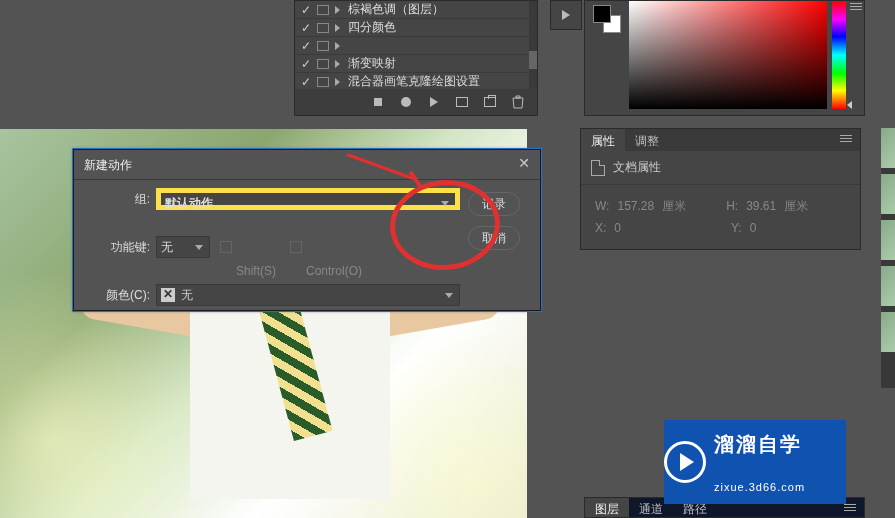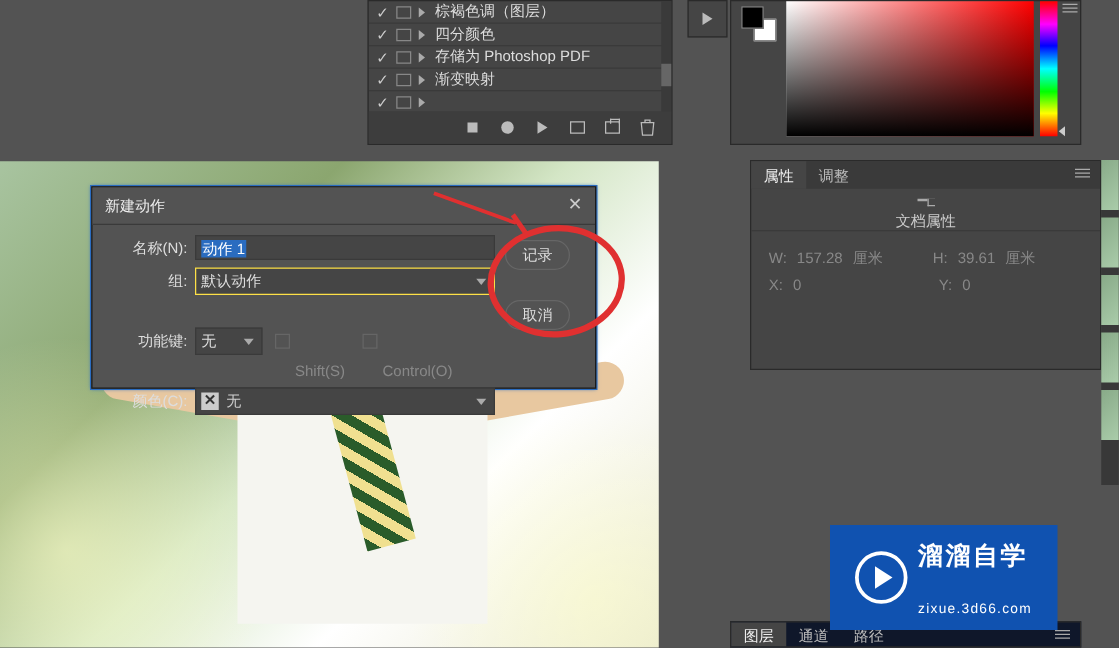--- a/index.html
+++ b/index.html
@@ -39,60 +39,60 @@
   
   .color-panel { position: absolute; left: 584px; top: 0; width: 281px; height: 116px; background: #454545; border: 1px solid #2a2a2a; }
   .swatch-fg { position: absolute; left: 8px; top: 4px; width: 18px; height: 18px; background: #000; border: 1px solid #888; z-index:2; }
   .swatch-bg { position: absolute; left: 18px; top: 14px; width: 18px; height: 18px; background: #fff; border: 1px solid #888; }
   .gradient-box { position: absolute; left: 44px; top: 0; width: 198px; height: 108px; background: linear-gradient(to bottom, rgba(0,0,0,0) 0%, #000 100%), linear-gradient(to right, #fff 0%, #ff0000 100%); }
   .hue-bar { position: absolute; right: 18px; top: 0; width: 14px; height: 108px; background: linear-gradient(to bottom, #ff0000 0%, #ff00ff 17%, #0000ff 33%, #00ffff 50%, #00ff00 67%, #ffff00 83%, #ff0000 100%); }
   .hue-arrow { position:absolute; right:12px; bottom:6px; width:0; height:0; border-top:4px solid transparent; border-bottom:4px solid transparent; border-right:5px solid #ccc; }
   .panel-menu { position: absolute; right: 2px; top: 2px; width: 12px; height: 12px; }
 
   
-  .props-panel { position: absolute; left: 600px; top: 128px; width: 281px; height: 168px; background: #454545; border: 1px solid #2a2a2a; }
+  .props-panel { position: absolute; left: 580px; top: 128px; width: 281px; height: 122px; background: #454545; border: 1px solid #2a2a2a; }
   .tabs { display: flex; height: 22px; background: #3a3a3a; }
   .tab { padding: 4px 10px; color: #bbb; }
   .tab.active { background: #454545; color: #eee; }
-  .doc-header { display: flex; align-items: center; gap: 8px; padding: 8px 10px; border-bottom: 1px solid #3a3a3a; height:34px;flex-direction:column; }
+  .doc-header { display: flex; align-items: center; gap: 8px; padding: 8px 10px; border-bottom: 1px solid #3a3a3a; height:34px; }
   .doc-icon { width: 14px; height: 16px; border: 1px solid #aaa; position: relative; }
   .doc-icon::after { content:""; position:absolute; top:-1px; right:-1px; width:5px; height:5px; background:#454545; border-left:1px solid #aaa; border-bottom:1px solid #aaa; }
   .props-body { padding: 10px 14px; color: #888; line-height: 22px; }
   .props-row { display: flex; gap: 40px; }
   .prop { display: flex; gap: 8px; }
   .prop-label { color: #888; }
   .prop-val { color: #888; }
 
   
-  .dialog { position: absolute; left: 73px; top: 149px; width: 404px; height: 162px; background: #535353; border: 1px solid #1a1a1a; box-shadow: 0 0 0 1px #2a6cc0, 0 0 3px #2a6cc0; z-index: 50; }
+  .dialog { position: absolute; left: 73px; top: 149px; width: 468px; height: 162px; background: #535353; border: 1px solid #1a1a1a; box-shadow: 0 0 0 1px #2a6cc0, 0 0 3px #2a6cc0; z-index: 50; }
   .dialog-title { height: 30px; background: #535353; color: #eee; padding: 7px 10px; border-bottom: 1px solid #3a3a3a; position: relative; }
   .close-x { position: absolute; right: 8px; top: 6px; width: 16px; height: 16px; text-align: center; line-height: 14px; color: #ccc; font-size: 14px; cursor: pointer; }
   .dialog-body { padding: 8px 12px; display: flex; }
   .dialog-left { flex: 1; }
-  .dialog-right { width: 68px; padding-top: 4px; display: flex; flex-direction: column; gap: 24px; align-items: center; }
+  .dialog-right { width: 68px; padding-top: 4px; display: flex; flex-direction: column; gap: 10px; align-items: center; }
   .form-row { display: flex; align-items: center; margin-bottom: 6px; }
   .form-label { width: 70px; text-align: right; color: #ddd; padding-right: 6px; }
   .text-input { flex: 1; height: 20px; background: #454545; border: 1px solid #3a3a3a; color: #ddd; padding: 2px 4px; }
-  .select { flex: 1; height: 22px; background: #454545; border: 1px solid #fde047; color: #ddd; padding: 2px 4px; position: relative; }
+  .select { flex: 1; height: 22px; background: #454545; border: 5px solid #fde047; color: #ddd; padding: 2px 4px; position: relative; font-weight: bold; }
   .select-small { width: 54px; height: 22px; background: #454545; border: 1px solid #3a3a3a; color: #ddd; padding: 2px 4px; position: relative; margin-right: 10px; }
   .select::after, .select-small::after { content:""; position:absolute; right:6px; top:8px; width:0; height:0; border-left:4px solid transparent; border-right:4px solid transparent; border-top:5px solid #aaa; }
   .checkbox { width: 12px; height: 12px; border: 1px solid #666; margin-right: 4px; display:inline-block; }
   .cb-label { color: #888; margin-right: 14px; margin-top: 48px; }
   .color-select { display:flex; align-items:center; flex:1; height:22px; background:#454545; border:1px solid #3a3a3a; padding:2px 4px; position:relative; }
   .color-select::after { content:""; position:absolute; right:6px; top:8px; width:0; height:0; border-left:4px solid transparent; border-right:4px solid transparent; border-top:5px solid #aaa; }
   .x-box { width:14px; height:14px; background:#ccc; color:#333; text-align:center; line-height:12px; margin-right:6px; font-weight:bold; }
   .btn { width: 52px; height: 24px; border: 1px solid #666; border-radius: 12px; background: #535353; color: #ddd; text-align: center; line-height: 22px; cursor: pointer; }
 
   
   .annotation { position: absolute; left: 390px; top: 180px; width: 110px; height: 90px; border: 5px solid #e03030; border-radius: 55px / 45px; z-index: 60; pointer-events: none; transform: rotate(-5deg); }
   .anno-line { position: absolute; left: 345px; top: 165px; width: 70px; height: 3px; background: #e03030; transform: rotate(20deg); z-index: 60; pointer-events:none; }
   .anno-line2 { position: absolute; left: 406px; top: 178px; width: 20px; height: 4px; background: #e03030; transform: rotate(55deg); z-index:60; pointer-events:none; }
 
   
-  .watermark { position: absolute; left: 664px; top: 420px; width: 182px; height: 84px; background: #1052b0; display: flex; align-items: center; justify-content: center; gap: 8px; z-index: 40; }
+  .watermark { position: absolute; left: 664px; top: 420px; width: 182px; height: 84px; background: #1052b0; display: flex; align-items: center; gap: 8px; z-index: 40; }
   .wm-icon { width: 42px; height: 42px; border: 3px solid #fff; border-radius: 50%; display: flex; align-items: center; justify-content: center; }
   .wm-tri { width: 0; height: 0; border-top: 9px solid transparent; border-bottom: 9px solid transparent; border-left: 14px solid #fff; margin-left: 4px; }
   .wm-text { color: #fff; }
   .wm-text .t1 { font-size: 20px; font-weight: bold; letter-spacing: 2px; }
   .wm-text .t2 { font-size: 11px; letter-spacing: 1px; margin-top: 23px; }
 
   
   .bottom-tabs { position: absolute; left: 584px; top: 497px; width: 281px; height: 21px; background: #0f172a; display: flex; border:1px solid #2a2a2a; }
   .bottom-tabs .tab { padding: 3px 10px; }
 
@@ -127,32 +127,32 @@
     <div class="action-row">
       <span class="check">✓</span>
       <span class="square-icon"></span>
       <span class="arrow-right"></span>
       <span class="action-label">四分颜色</span>
     </div>
     <div class="action-row">
       <span class="check">✓</span>
       <span class="square-icon"></span>
       <span class="arrow-right"></span>
-      <span class="action-label">存储为 Photoshop PDF</span>
     </div>
     <div class="action-row">
       <span class="check">✓</span>
       <span class="square-icon"></span>
       <span class="arrow-right"></span>
       <span class="action-label">渐变映射</span>
     </div>
     <div class="action-row">
       <span class="check">✓</span>
       <span class="square-icon"></span>
       <span class="arrow-right"></span>
+      <span class="action-label">混合器画笔克隆绘图设置</span>
     </div>
   </div>
   <div class="actions-scroll">
     <div class="actions-scroll-thumb"></div>
   </div>
   <div class="actions-footer">
     <span class="footer-icon">
         <span class="stop-icon"></span>
       </span>
     <span class="footer-icon">
@@ -246,24 +246,20 @@
 </div>
 
 <div class="dialog">
   <div class="dialog-title">
     <span>新建动作</span>
     <span class="close-x">✕</span>
   </div>
   <div class="dialog-body">
     <div class="dialog-left">
       <div class="form-row">
-        <span class="form-label">名称(N):</span>
-        <div class="text-input"><span style="background:#2a6cc0;color:#fff;padding:0 1px">动作 1</span></div>
-      </div>
-      <div class="form-row">
         <span class="form-label">组:</span>
         <div class="select"><span>默认动作</span></div>
       </div>
       <div class="form-row">
         <span class="form-label">功能键:</span>
         <div class="select-small"><span>无</span></div>
         <span class="checkbox"></span>
         <span class="cb-label">Shift(S)</span>
         <span class="checkbox"></span>
         <span class="cb-label">Control(O)</span>

